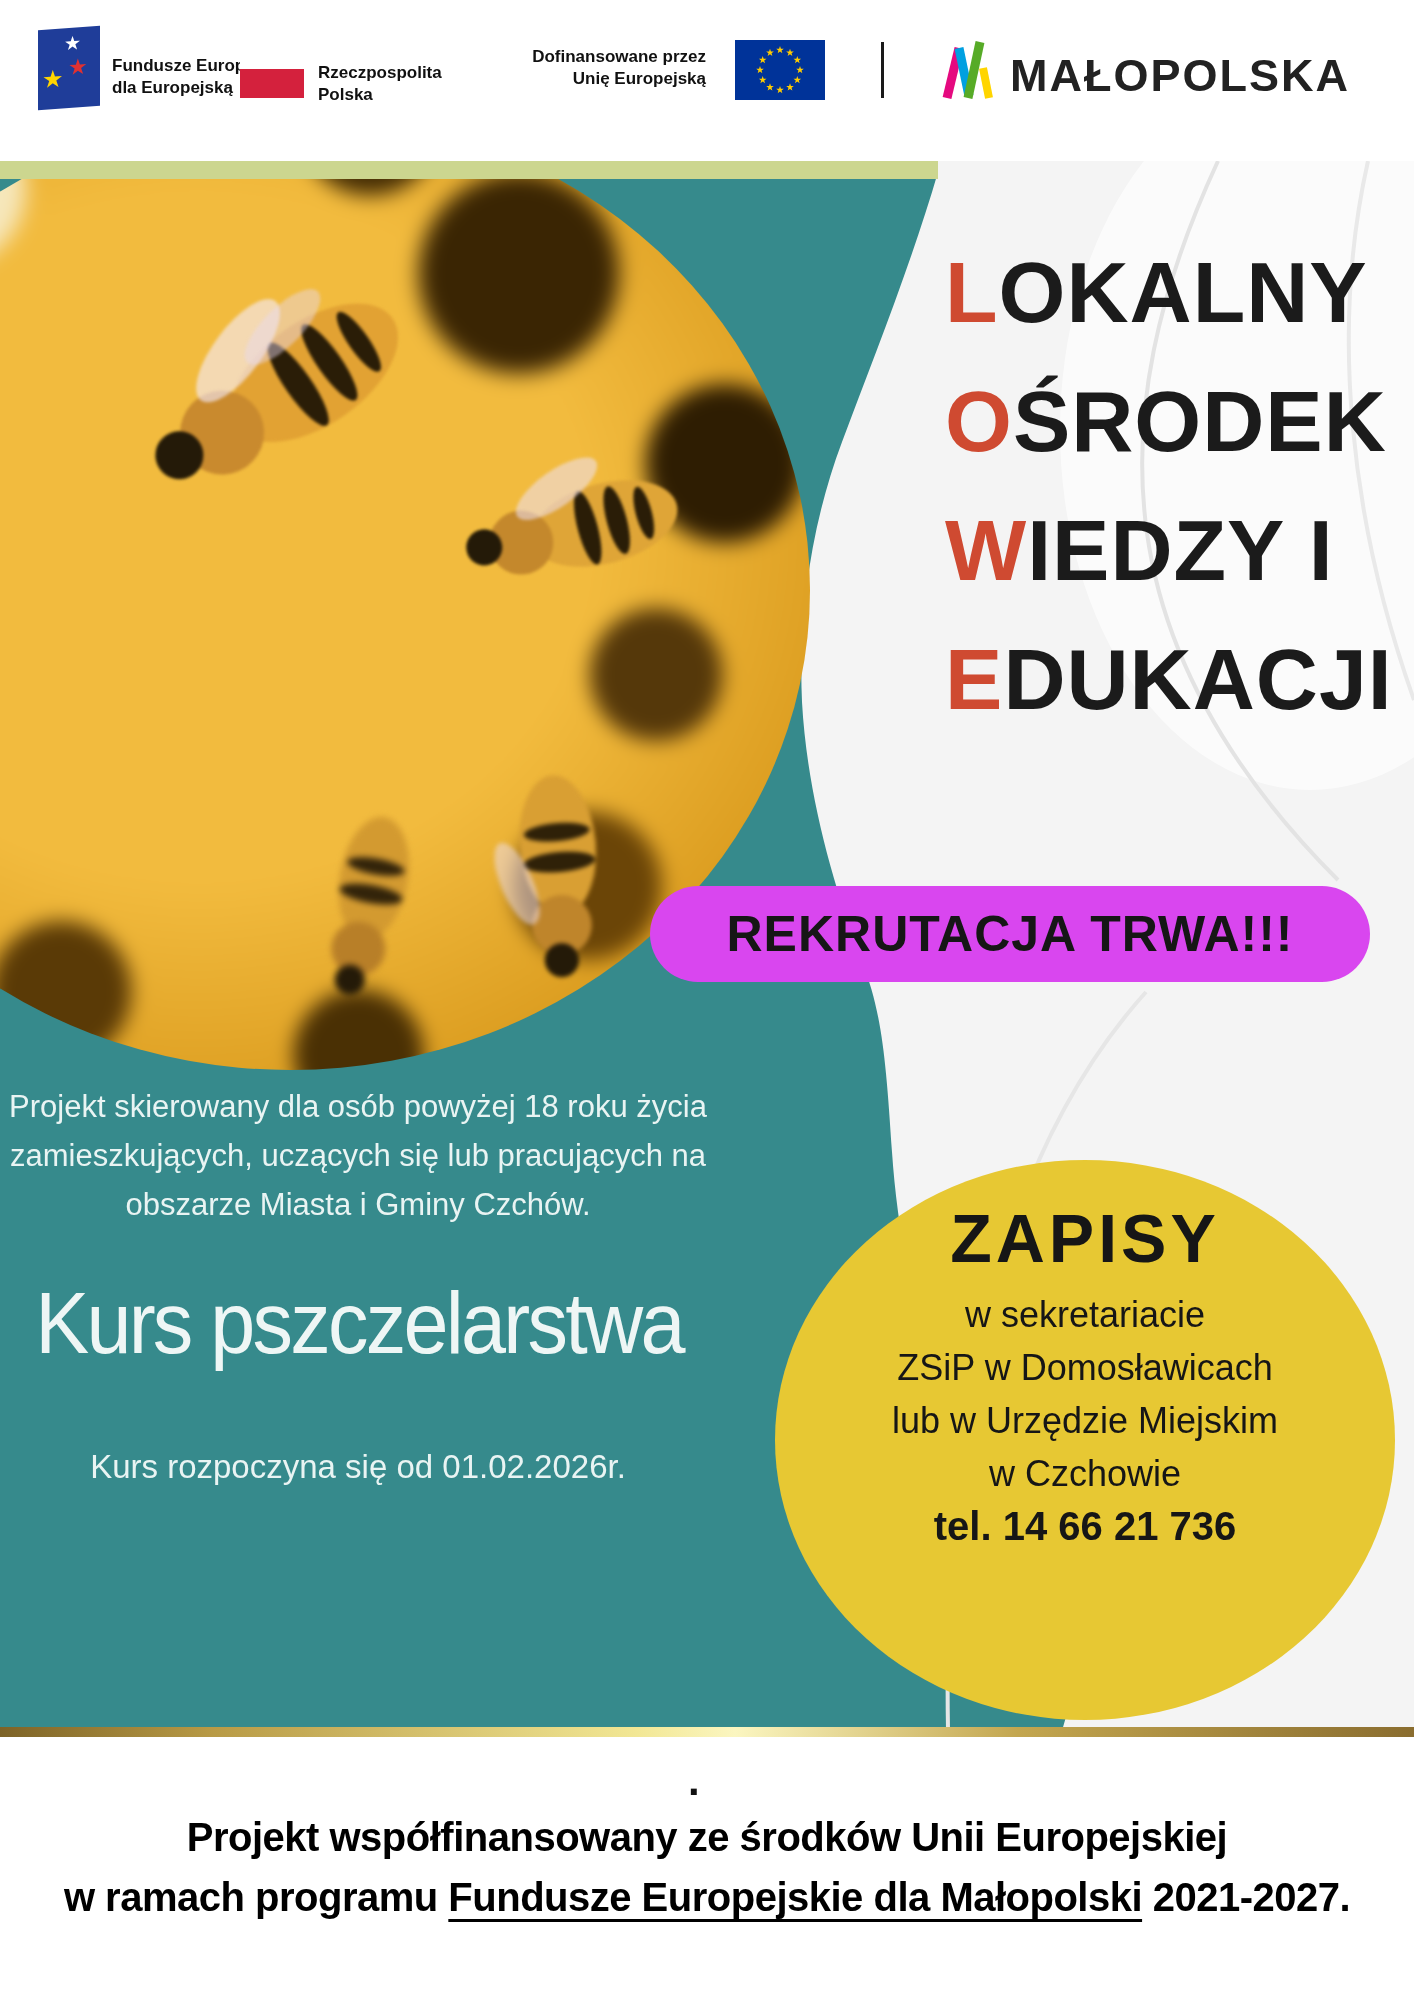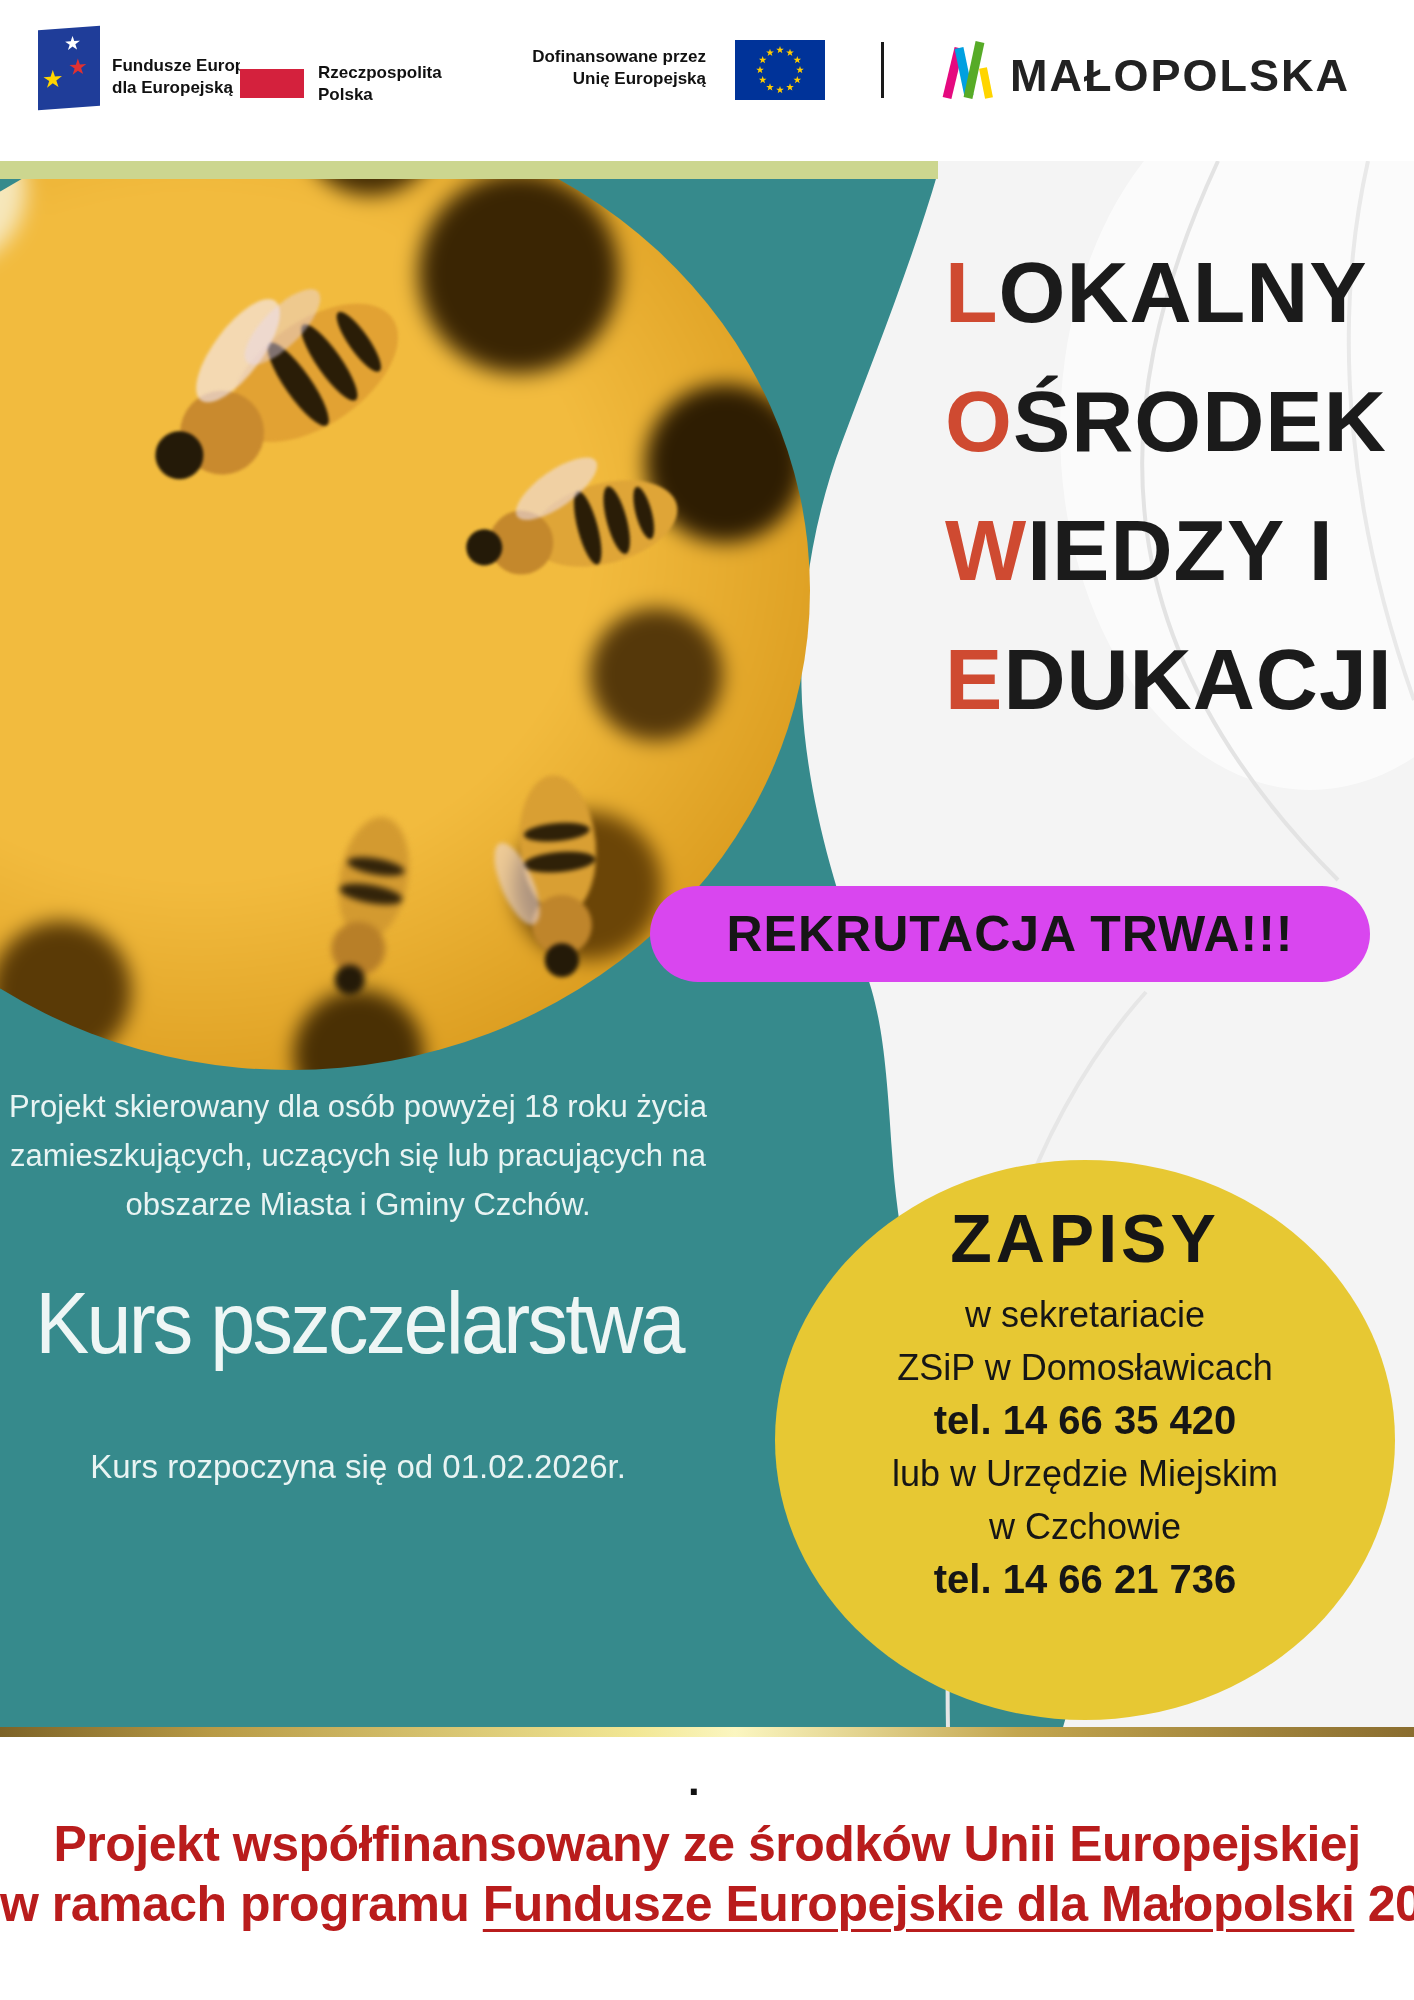--- a/index.html
+++ b/index.html
@@ -65,22 +65,22 @@
   .signup{left:775px;top:1160px;width:620px;height:560px;border-radius:50%;background:#e7c833;
           z-index:4;text-align:center;color:#161616;padding-top:42px;box-sizing:border-box;}
   .signup .big{font-weight:bold;font-size:68px;letter-spacing:4px;line-height:72px;margin-bottom:14px;}
   .signup .ln{font-size:36px;line-height:53px;}
   .signup .tel{font-weight:bold;font-size:40px;line-height:53px;}
   
   .goldbar{left:0;top:1727px;width:1414px;height:10px;z-index:5;
     background:linear-gradient(90deg,#7d6327 0%,#b89a45 15%,#f2e794 45%,#fbf6c0 52%,#c3a64f 72%,#8a6d2f 100%);}
   .footer{left:0;top:1737px;width:1414px;height:263px;background:#ffffff;z-index:5;}
   .fdot{position:absolute;left:688px;top:20px;font-weight:bold;font-size:42px;color:#111;}
-  .fline{position:absolute;left:0;width:1414px;text-align:center;font-weight:bold;color:#b91c1c;
-         font-size:50px;letter-spacing:-0.5px;white-space:nowrap;}
+  .fline{position:absolute;left:0;width:1414px;text-align:center;font-weight:bold;color:#000000;
+         font-size:40px;letter-spacing:-0.5px;white-space:nowrap;}
   .fline1{top:78px;}
   .fline2{top:138px;}
   .uline{text-decoration:underline;text-decoration-thickness:3px;text-underline-offset:8px;}
 </style>
 </head>
 <body>
 
 <svg class="abs bgshapes" width="1414" height="2000" viewBox="0 0 1414 2000">
   <rect x="0" y="161" width="1414" height="1576" fill="#368a8c"></rect>
   <path fill="#f4f4f4" d="M 700,161 L 1414,161 L 1414,1737 L 1060,1737
@@ -205,21 +205,20 @@
   <div>obszarze Miasta i Gminy Czchów.</div>
 </div>
 
 <div class="abs course-title">Kurs pszczelarstwa</div>
 <div class="abs course-start">Kurs rozpoczyna się od 01.02.2026r.</div>
 
 <div class="abs signup">
   <div class="big">ZAPISY</div>
   <div class="ln">w sekretariacie</div>
   <div class="ln">ZSiP w Domosławicach</div>
-  <div class="tel">tel. 14 66 35 420</div>
   <div class="ln">lub w Urzędzie Miejskim</div>
   <div class="ln">w Czchowie</div>
   <div class="tel">tel. 14 66 21 736</div>
 </div>
 
 <div class="abs goldbar"></div>
 <div class="abs footer">
   <span class="fdot">.</span>
   <div class="fline fline1">Projekt współfinansowany ze środków Unii Europejskiej</div>
   <div class="fline fline2"><span>w ramach programu </span><span class="uline">Fundusze Europejskie dla Małopolski</span><span> 2021-2027.</span></div>

